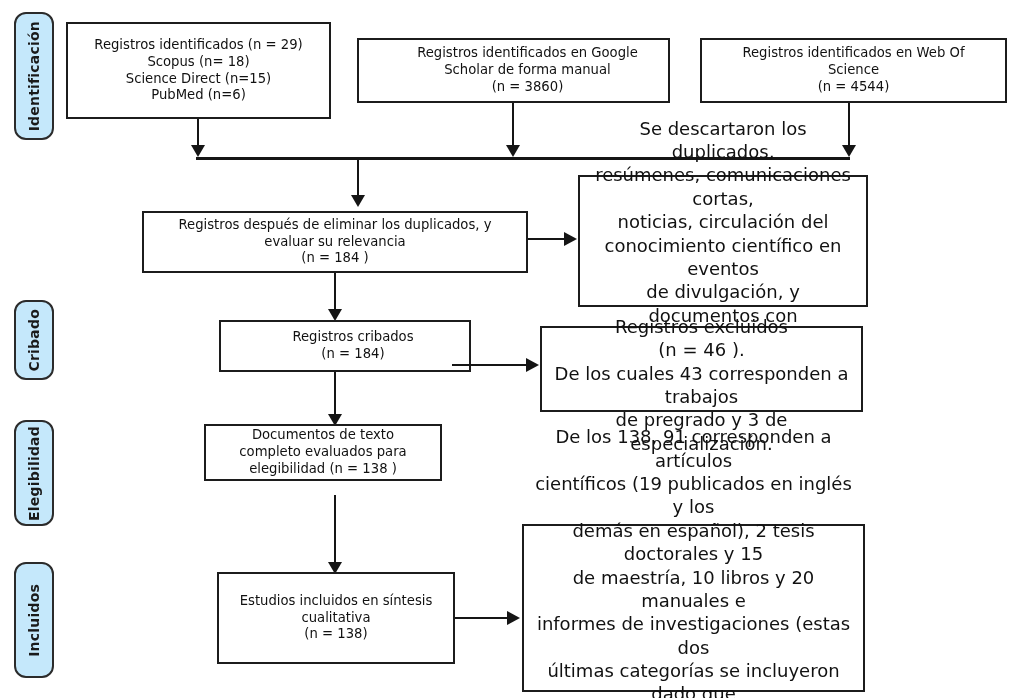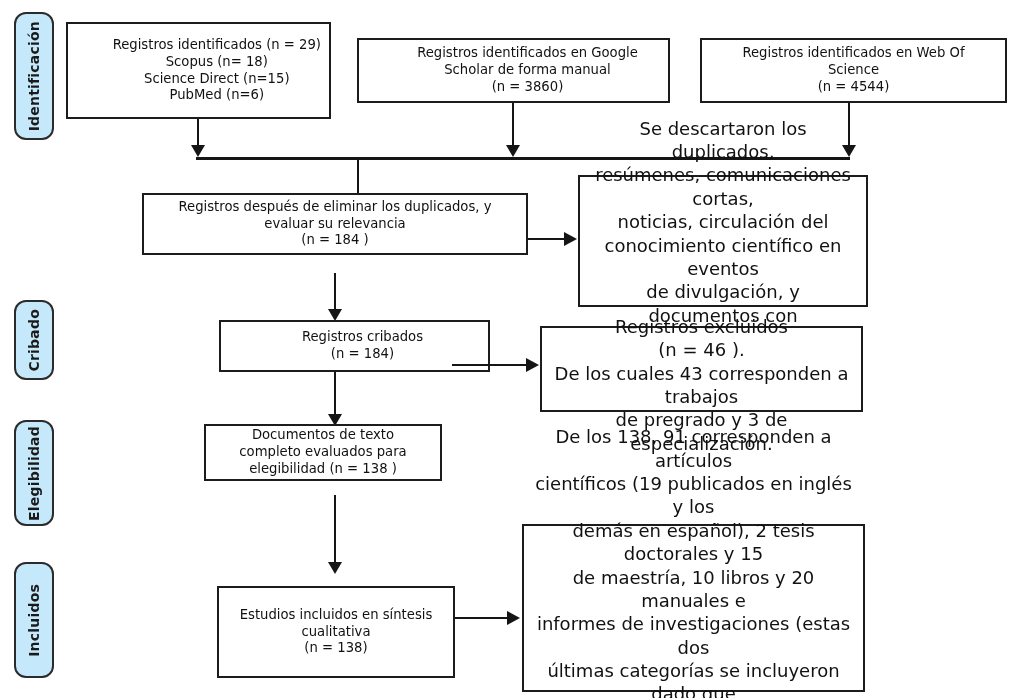--- a/index.html
+++ b/index.html
@@ -102,21 +102,21 @@
   </div>
 
   <div class="stage-pill" style="left:14px; top:420px; width:40px; height:106px;">
     <span class="stage-label">Elegibilidad</span>
   </div>
 
   <div class="stage-pill" style="left:14px; top:562px; width:40px; height:116px;">
     <span class="stage-label">Incluidos</span>
   </div>
 
-  <div class="flow-box" style="left:66px; top:22px; width:265px; height:97px;justify-content:flex-end;">
+  <div class="flow-box" style="left:66px; top:22px; width:265px; height:97px;">
     <span class="box-text">Registros identificados (n = 29)
 Scopus (n= 18)
 Science Direct (n=15)
 PubMed (n=6)</span>
   </div>
 
   <div class="flow-box" style="left:357px; top:38px; width:313px; height:65px;padding-left:36px;">
     <span class="box-text">Registros identificados en Google
 Scholar de forma manual
 (n = 3860)</span>
@@ -135,21 +135,21 @@
   <div class="arrow-down" style="left:506px; top:145px;"></div>
 
   <div class="conn conn-v" style="left:848px; top:103px; height:44px;"></div>
   <div class="arrow-down" style="left:842px; top:145px;"></div>
 
   <div class="conn conn-h thick" style="left:196px; top:157px; width:654px;"></div>
 
   <div class="conn conn-v" style="left:357px; top:158px; height:38px;"></div>
   <div class="arrow-down" style="left:351px; top:195px;"></div>
 
-  <div class="flow-box" style="left:142px; top:193px; width:386px; height:62px;">
+  <div class="flow-box" style="left:142px; top:211px; width:386px; height:62px;">
     <span class="box-text">Registros después de eliminar los duplicados, y
 evaluar su relevancia
 (n = 184  )</span>
   </div>
 
   <div class="flow-box small-text" style="left:578px; top:175px; width:290px; height:132px;">
     <span class="box-text">Se descartaron los duplicados,
 resúmenes, comunicaciones cortas,
 noticias, circulación del
 conocimiento científico en eventos
@@ -157,21 +157,21 @@
 más de un enfoque y con baja
 relevancia</span>
   </div>
 
   <div class="conn conn-h" style="left:528px; top:238px; width:37px;"></div>
   <div class="arrow-right" style="left:564px; top:232px;"></div>
 
   <div class="conn conn-v" style="left:334px; top:273px; height:37px;"></div>
   <div class="arrow-down" style="left:328px; top:309px;"></div>
 
-  <div class="flow-box" style="left:219px; top:320px; width:271px; height:52px;padding-left:24px;">
+  <div class="flow-box" style="left:219px; top:320px; width:252px; height:52px;padding-left:24px;">
     <span class="box-text">Registros cribados
 (n =   184)</span>
   </div>
 
   <div class="flow-box small-text" style="left:540px; top:326px; width:323px; height:86px;align-items:center;">
     <span class="box-text">Registros excluidos
 (n =  46 ).
 De los cuales 43 corresponden a trabajos
 de pregrado y 3 de especialización.</span>
   </div>
@@ -184,21 +184,21 @@
 
   <div class="flow-box" style="left:204px; top:424px; width:238px; height:57px;">
     <span class="box-text">Documentos de texto
 completo evaluados para
 elegibilidad (n =  138 )</span>
   </div>
 
   <div class="conn conn-v" style="left:334px; top:495px; height:68px;"></div>
   <div class="arrow-down" style="left:328px; top:562px;"></div>
 
-  <div class="flow-box" style="left:217px; top:572px; width:238px; height:92px;margin-top:14px;">
+  <div class="flow-box" style="left:217px; top:572px; width:238px; height:92px;">
     <span class="box-text">Estudios incluidos en síntesis
 cualitativa
 (n = 138)</span>
   </div>
 
   <div class="flow-box small-text" style="left:522px; top:524px; width:343px; height:168px;">
     <span class="box-text">De los 138, 91 corresponden a artículos
 científicos (19 publicados en inglés y los
 demás en español), 2 tesis doctorales y 15
 de maestría, 10 libros y 20 manuales e

